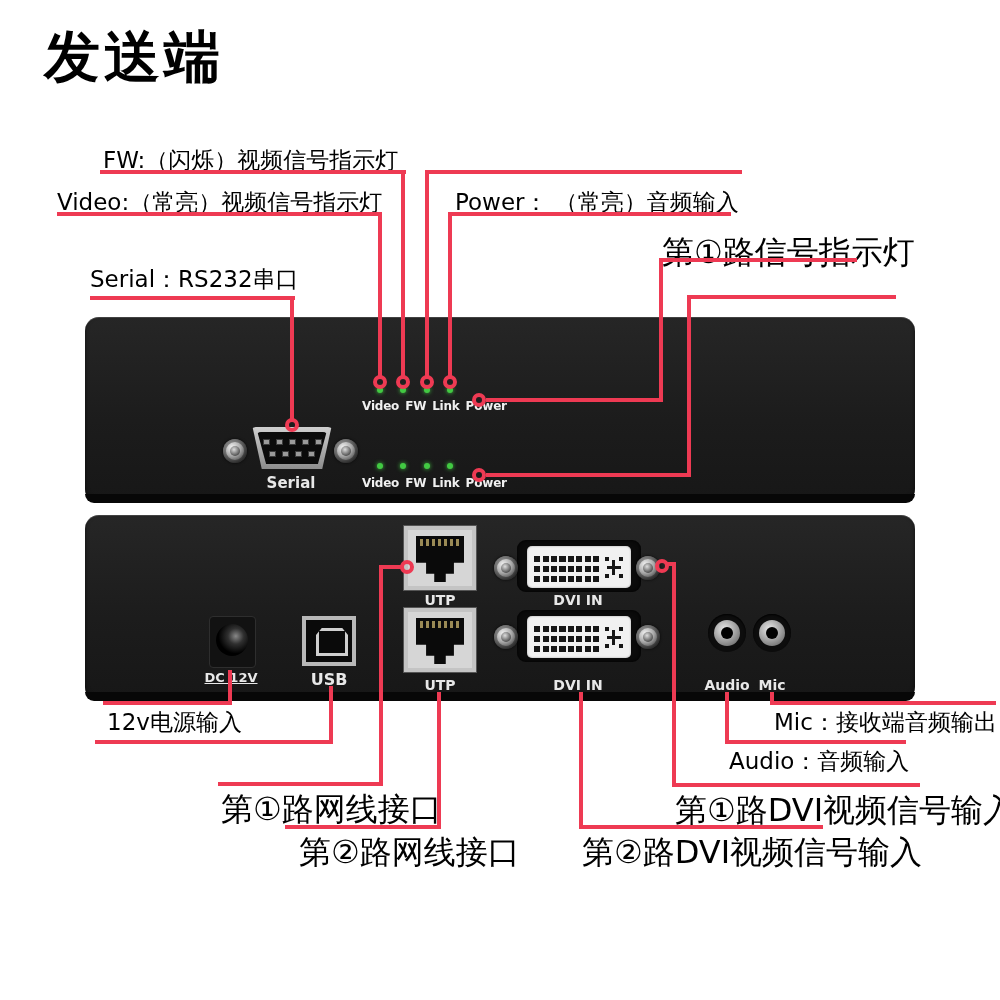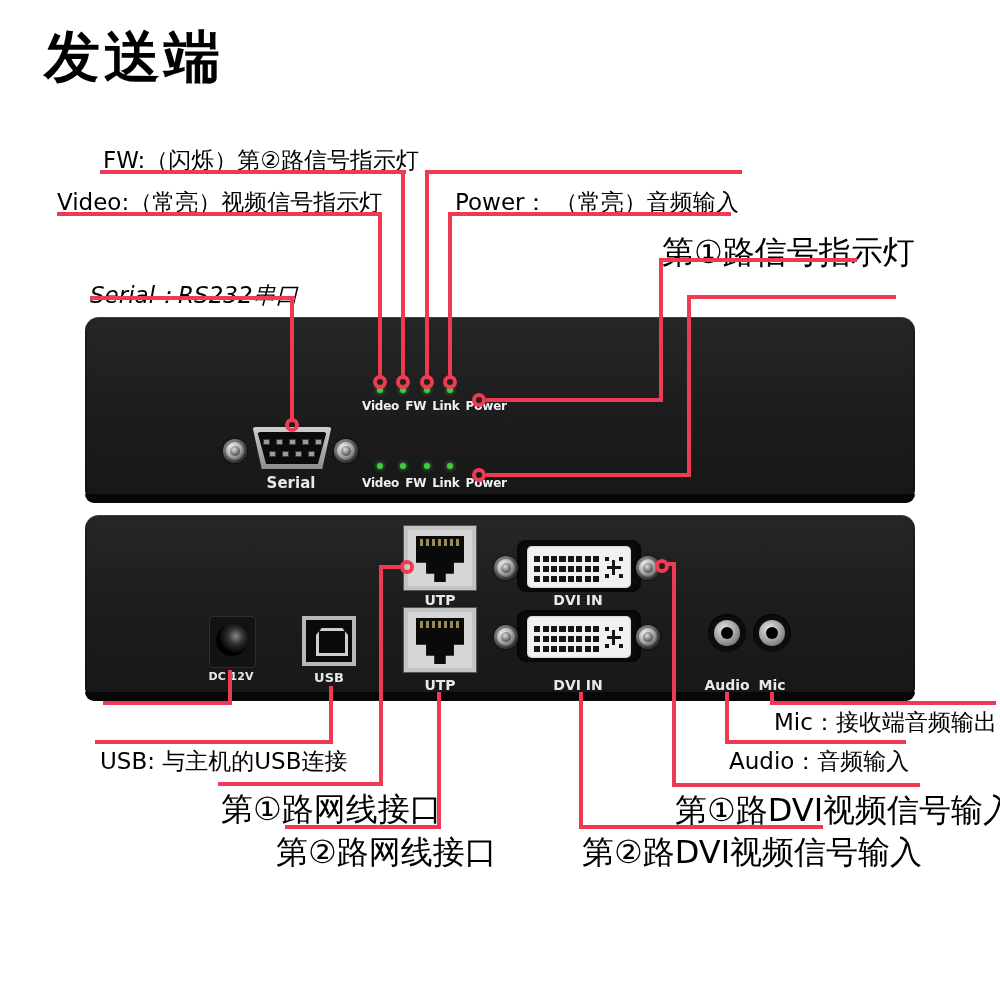--- a/index.html
+++ b/index.html
@@ -69,21 +69,21 @@
        background:radial-gradient(circle at 40% 35%,#e8e8e8,#9a9a9a 55%,#555);}
   .aud .h{position:absolute;left:13px;top:13px;width:12px;height:12px;border-radius:50%;background:#000;}
 </style>
 </head>
 <body>
 
 <div class="stage">
 
   <div class="title" style="left:44px;top:20px;">发送端</div>
 
-  <div class="ann" style="left:103px;top:145px;">FW:（闪烁）第②路信号指示灯</div>
+  <div class="ann" style="left:103px;top:145px;">FW:（闪烁）视频信号指示灯</div>
   <div class="rline" style="left:100px;top:170px;width:306px;height:4px;"></div>
   <div class="rline" style="left:401px;top:170px;width:4px;height:206px;"></div>
 
   <div class="ann" style="left:57px;top:187px;">Video:（常亮）视频信号指示灯</div>
   <div class="rline" style="left:57px;top:212px;width:325px;height:4px;"></div>
   <div class="rline" style="left:378px;top:212px;width:4px;height:164px;"></div>
 
   <div class="rline" style="left:425px;top:170px;width:317px;height:4px;"></div>
   <div class="rline" style="left:425px;top:170px;width:4px;height:206px;"></div>
 
@@ -91,21 +91,21 @@
   <div class="rline" style="left:448px;top:212px;width:283px;height:4px;"></div>
   <div class="rline" style="left:448px;top:212px;width:4px;height:164px;"></div>
 
   <div class="ann big" style="left:662px;top:231px;">第①路信号指示灯</div>
   <div class="rline" style="left:659px;top:258px;width:198px;height:4px;"></div>
   <div class="rline" style="left:659px;top:258px;width:4px;height:144px;"></div>
 
   <div class="rline" style="left:687px;top:295px;width:209px;height:4px;"></div>
   <div class="rline" style="left:687px;top:295px;width:4px;height:182px;"></div>
 
-  <div class="ann" style="left:90px;top:280px;font-style:italic;">Serial：RS232串口</div>
+  <div class="ann" style="left:90px;top:264px;">Serial：RS232串口</div>
   <div class="rline" style="left:90px;top:296px;width:205px;height:4px;"></div>
   <div class="rline" style="left:290px;top:296px;width:4px;height:124px;"></div>
   <div class="ring" style="left:285px;top:418px;"></div>
 
   <div class="panel" style="top:317px;">
     <div class="bottombar"></div>
   </div>
 
   <div class="screw" style="left:223px;top:439px;"></div>
   <div class="screw" style="left:334px;top:439px;"></div>
@@ -143,26 +143,26 @@
   <div class="ring" style="left:472px;top:468px;"></div>
   <div class="rline" style="left:486px;top:473px;width:205px;height:4px;"></div>
 
   <div class="panel" style="top:515px;">
     <div class="bottombar"></div>
   </div>
 
   <div class="jack-sq" style="left:209px;top:616px;">
     <div class="dcinner"></div>
   </div>
-  <div class="plabel" style="left:231px;top:670px;font-size:11px;">DC 12V</div>
+  <div class="plabel" style="left:231px;top:670px;font-size:13px;text-decoration:underline;">DC 12V</div>
 
   <div class="usb" style="left:302px;top:616px;">
     <div class="b"></div>
   </div>
-  <div class="plabel" style="left:329px;top:670px;font-size:13px;">USB</div>
+  <div class="plabel" style="left:329px;top:670px;font-size:16px;">USB</div>
 
   <div class="utp" style="left:404px;top:526px;">
     <div class="hole"></div>
     <div class="pins"></div>
   </div>
   <div class="plabel" style="left:440px;top:592px;font-size:14px;">UTP</div>
 
   <div class="utp" style="left:404px;top:608px;">
     <div class="hole"></div>
     <div class="pins"></div>
@@ -207,34 +207,34 @@
   </div>
   <div class="plabel" style="left:727px;top:677px;font-size:14px;">Audio</div>
   <div class="aud" style="left:753px;top:614px;">
     <div class="m"></div>
       <div class="h"></div>
   </div>
   <div class="plabel" style="left:772px;top:677px;font-size:14px;">Mic</div>
 
   <div class="rline" style="left:228px;top:670px;width:4px;height:35px;"></div>
   <div class="rline" style="left:103px;top:701px;width:129px;height:4px;"></div>
+  <div class="ann" style="left:107px;top:707px;">12v电源输入</div>
 
   <div class="rline" style="left:329px;top:686px;width:4px;height:58px;"></div>
   <div class="rline" style="left:95px;top:740px;width:238px;height:4px;"></div>
-  <div class="ann" style="left:100px;top:746px;">USB: 与主机的USB连接</div>
 
   <div class="ring" style="left:400px;top:560px;"></div>
   <div class="rline" style="left:381px;top:565px;width:21px;height:4px;"></div>
   <div class="rline" style="left:379px;top:565px;width:4px;height:221px;"></div>
   <div class="rline" style="left:218px;top:782px;width:165px;height:4px;"></div>
   <div class="ann big" style="left:221px;top:788px;">第①路网线接口</div>
 
   <div class="rline" style="left:437px;top:692px;width:4px;height:137px;"></div>
   <div class="rline" style="left:285px;top:825px;width:156px;height:4px;"></div>
-  <div class="ann big" style="left:276px;top:831px;">第②路网线接口</div>
+  <div class="ann big" style="left:299px;top:831px;">第②路网线接口</div>
 
   <div class="ring" style="left:655px;top:559px;"></div>
   <div class="rline" style="left:666px;top:562px;width:10px;height:4px;"></div>
   <div class="rline" style="left:672px;top:562px;width:4px;height:225px;"></div>
   <div class="rline" style="left:672px;top:783px;width:248px;height:4px;"></div>
   <div class="ann big" style="left:675px;top:789px;">第①路DVI视频信号输入</div>
 
   <div class="rline" style="left:579px;top:692px;width:4px;height:137px;"></div>
   <div class="rline" style="left:579px;top:825px;width:244px;height:4px;"></div>
   <div class="ann big" style="left:582px;top:831px;">第②路DVI视频信号输入</div>

